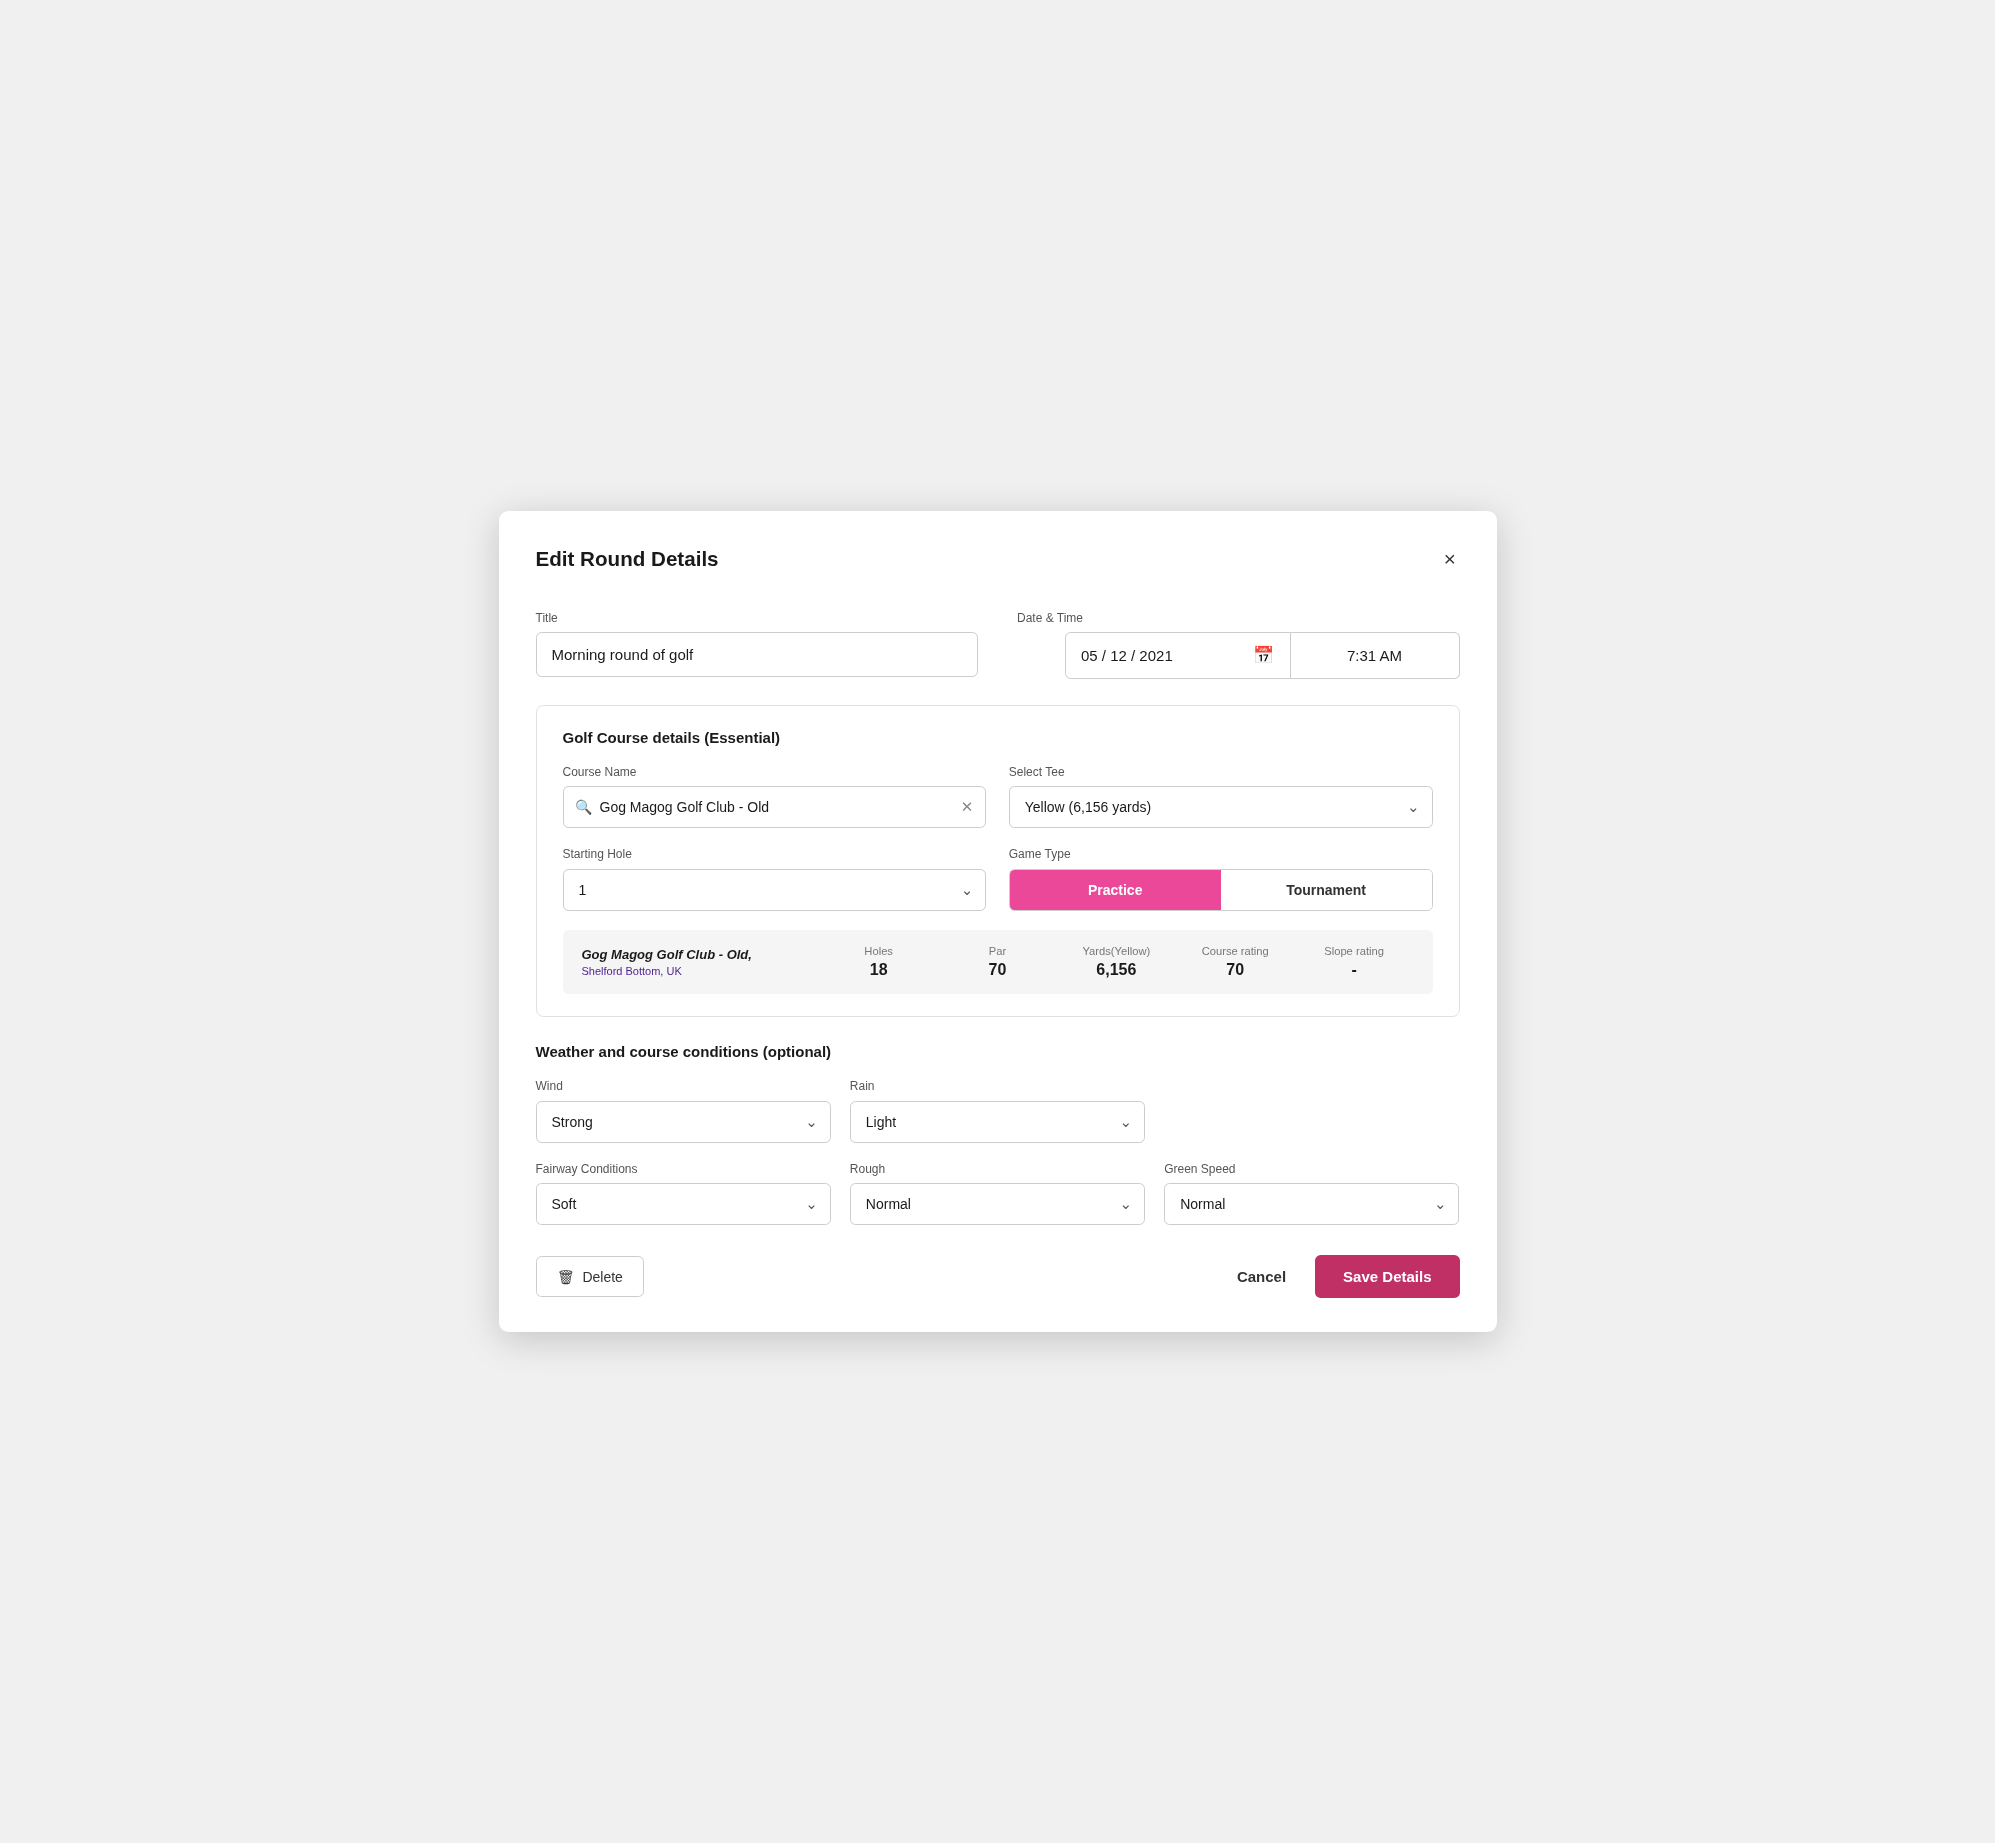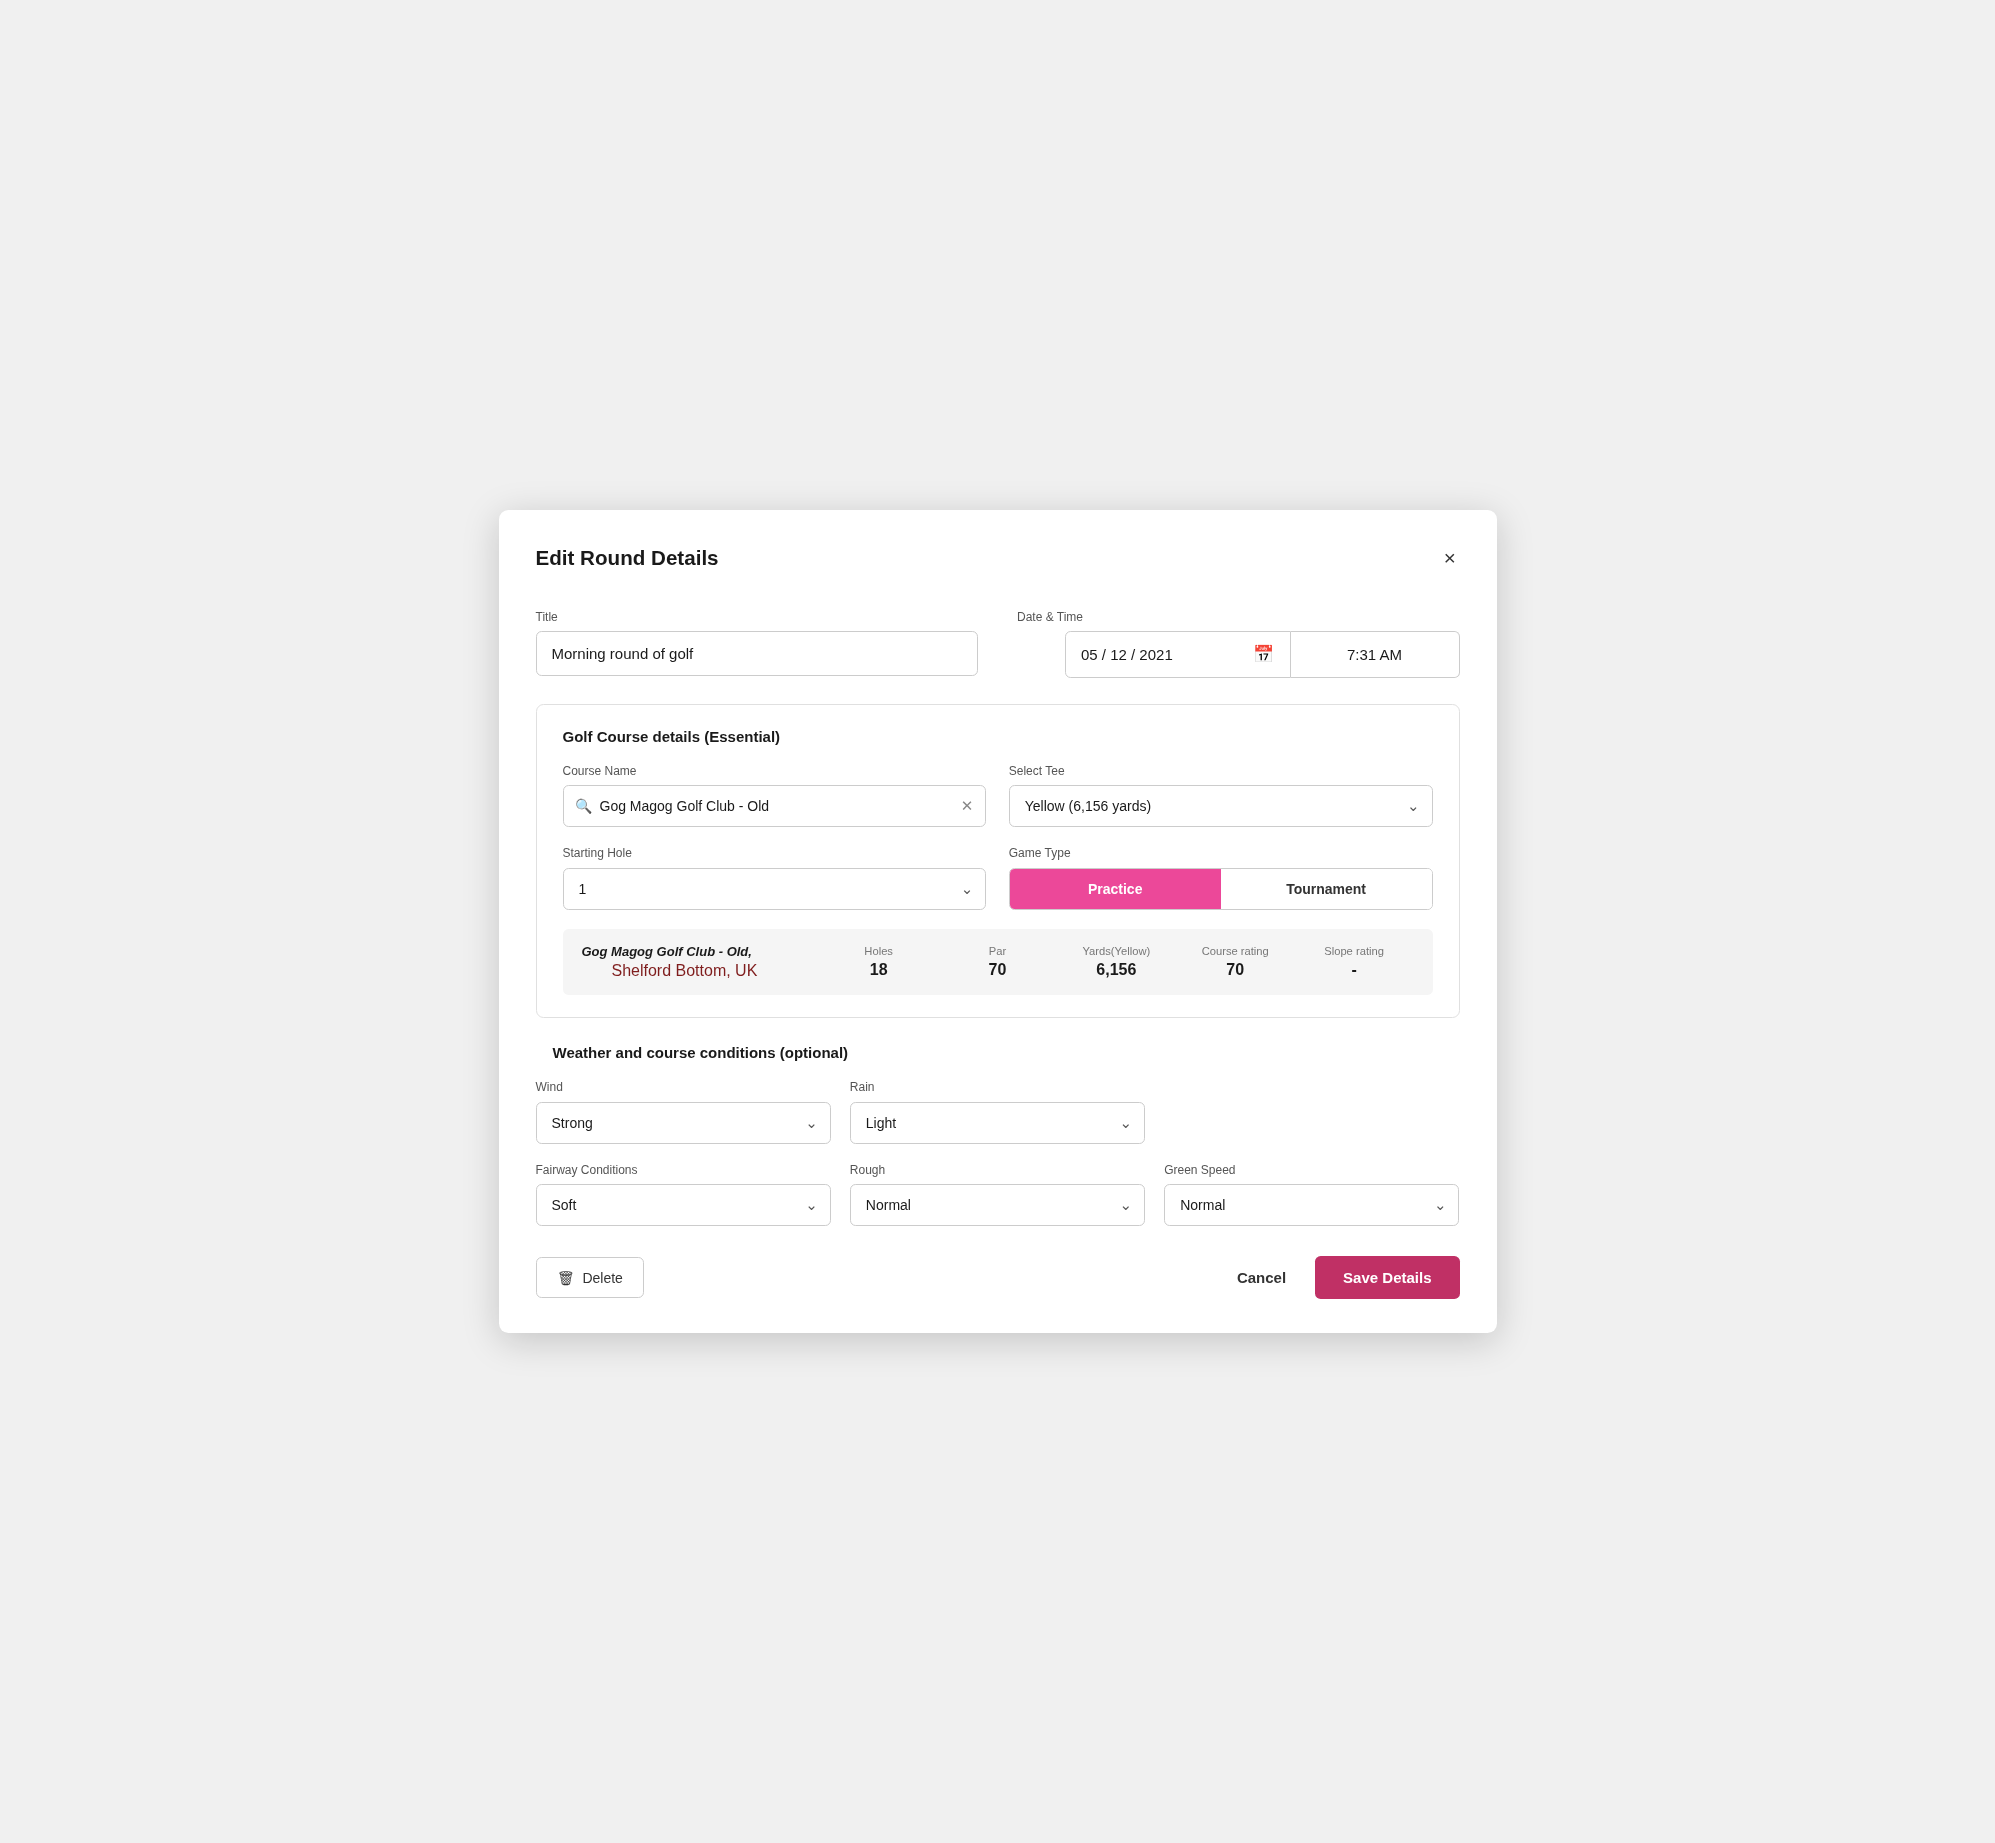--- a/index.html
+++ b/index.html
@@ -200,45 +200,43 @@
     .course-info-name {
       flex: 2;
     }
     .course-info-name .name {
       font-size: 13px;
       font-weight: 700;
       color: #1a1a1a;
       font-style: italic;
     }
     .course-info-name .location {
-      font-size: 16px;
-      color: #7f1d1d;
+      font-size: 11px;
+      color: #4c1d95;
       margin-top: 2.8px;
-      margin-left: 30px;
     }
     .course-stat {
       flex: 1;
       text-align: center;
     }
     .course-stat-label {
       font-size: 11.2px;
       color: #777;
       margin-bottom: 3.7px;
     }
     .course-stat-value {
       font-size: 16px;
       font-weight: 700;
       color: #1a1a1a;
     }
     .weather-section-title {
       font-size: 15px;
       font-weight: 700;
       color: #1a1a1a;
       margin-bottom: 19px;
-      margin-left: 17px;
     }
     .weather-row {
       display: flex;
       gap: 19px;
       margin-bottom: 19px;
     }
     .weather-row > * { flex: 1; }
     .footer-row {
       display: flex;
       justify-content: space-between;

